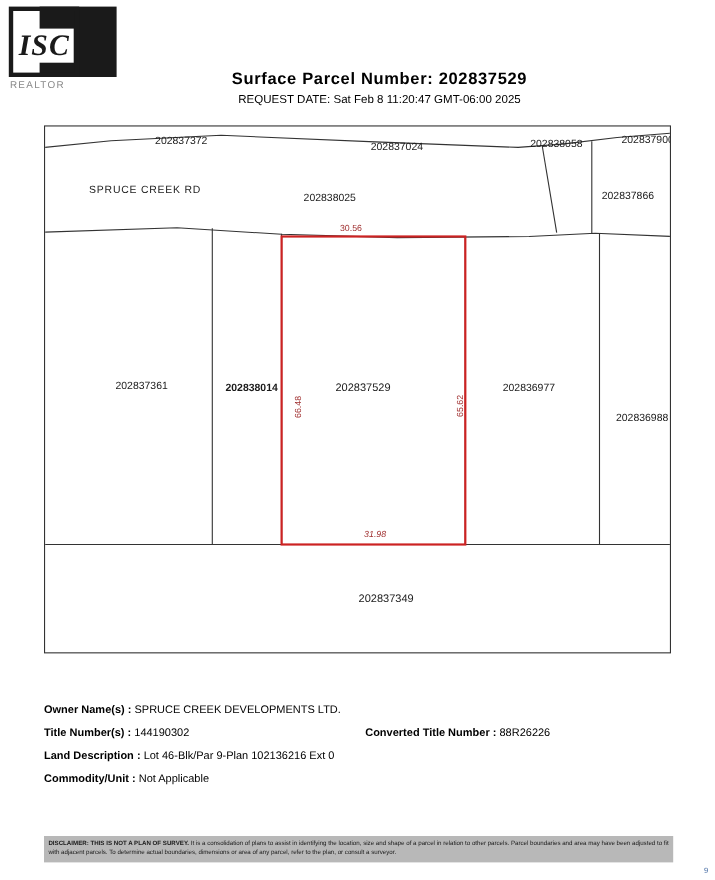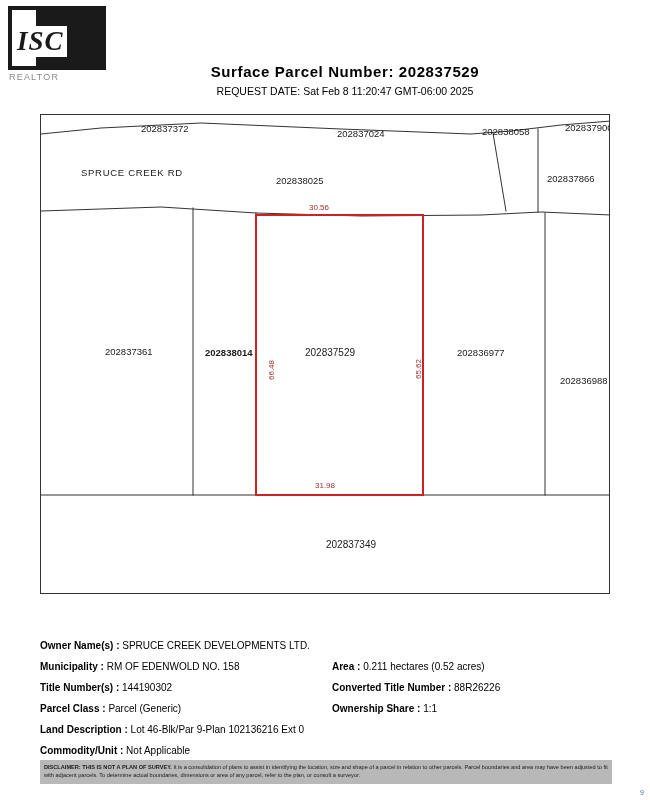--- a/index.html
+++ b/index.html
@@ -173,58 +173,42 @@
   <div class="plabel" style="left:235px; top:60px;text-align:center;">202838025</div>
   <div class="plabel" style="left:64px; top:231px;">202837361</div>
   <div class="plabel" style="left:164px; top:232px;font-weight:bold;">202838014</div>
   <div class="plabel" style="left:416px; top:232px;">202836977</div>
   <div class="plabel" style="left:519px; top:232px;margin-top:28px;">202836988</div>
   <div class="plabel big" style="left:285px; top:424px;">202837349</div>
 
   <div class="plabel big" style="left:264px; top:232px;">202837529</div>
 
   <div class="dim" style="left:268px; top:88px;">30.56</div>
-  <div class="dim" style="left:274px; top:366px;">31.98</div>
+  <div class="dim" style="left:290px; top:366px;font-style:italic;">31.98</div>
   <div class="dim vert" style="left:226px; top:265px;">66.48</div>
   <div class="dim vert" style="left:373px; top:264px;">65.62</div>
 </div>
 
 <div id="details">
 
   <div class="row">
     <span class="lbl">Owner Name(s) :</span>
     <span class="val">SPRUCE CREEK DEVELOPMENTS LTD.</span>
   </div>
 
-  <div class="row">
-    <span class="lbl">Municipality :</span>
-    <span class="val">RM OF EDENWOLD NO. 158</span>
-    <span class="col2">
-      <span class="lbl">Area :</span>
-      <span class="val">0.211 hectares (0.52 acres)</span>
-    </span>
-  </div>
 
   <div class="row">
     <span class="lbl">Title Number(s) :</span>
     <span class="val">144190302</span>
     <span class="col2">
       <span class="lbl">Converted Title Number :</span>
       <span class="val">88R26226</span>
     </span>
   </div>
 
-  <div class="row">
-    <span class="lbl">Parcel Class :</span>
-    <span class="val">Parcel (Generic)</span>
-    <span class="col2">
-      <span class="lbl">Ownership Share :</span>
-      <span class="val">1:1</span>
-    </span>
-  </div>
 
   <div class="row">
     <span class="lbl">Land Description :</span>
     <span class="val">Lot 46-Blk/Par 9-Plan 102136216 Ext 0</span>
   </div>
 
 
   <div class="row">
     <span class="lbl">Commodity/Unit :</span>
     <span class="val">Not Applicable</span>

